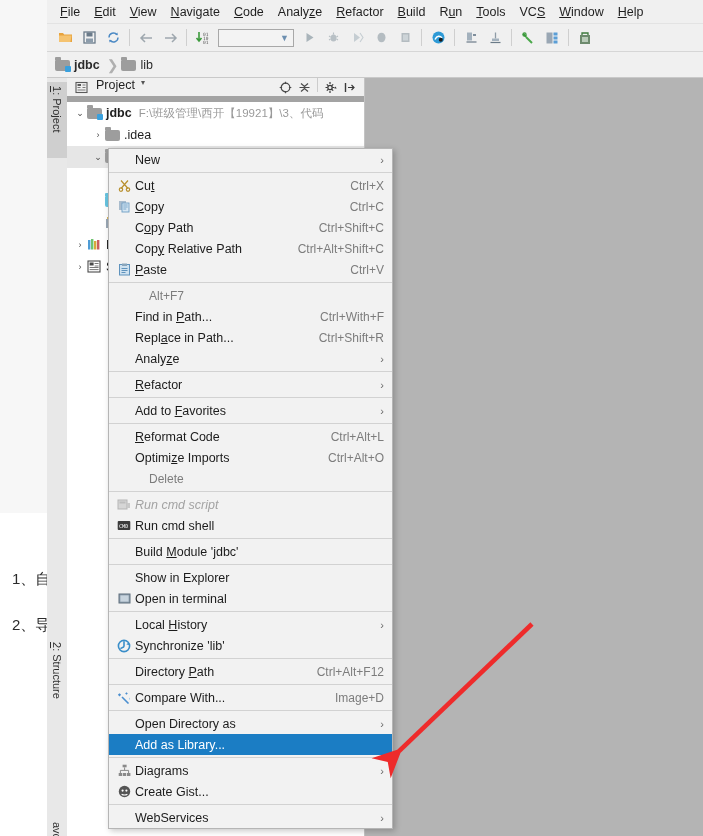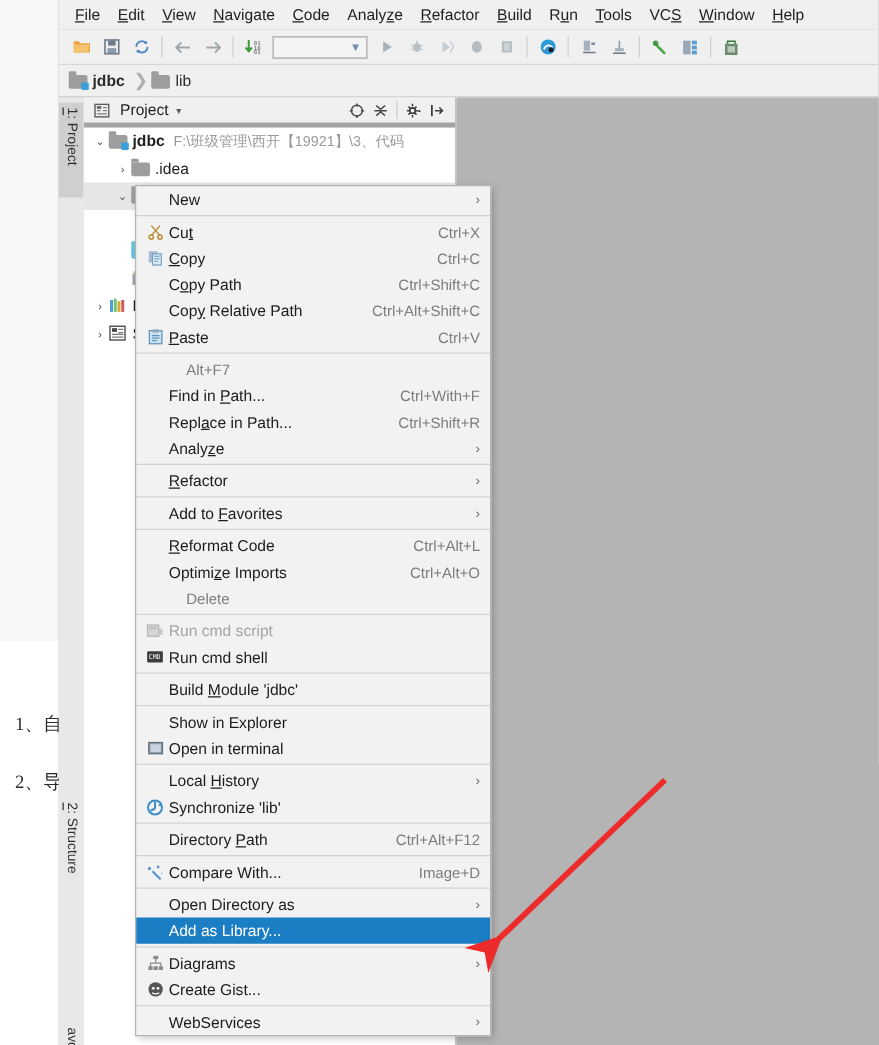--- a/index.html
+++ b/index.html
@@ -16,21 +16,21 @@
     position:absolute;left:0;top:0;width:47px;height:513px;
     background:#f7f7f7;border-right:1px solid #dcdcdc;
   }
   .gutter-num{
     position:absolute;right:6px;width:40px;text-align:right;
     font-size:15px;color:#9a9a9a;font-family:"Liberation Serif","DejaVu Serif",serif;
   }
   #doc-list{position:absolute;left:0;top:570px;width:150px;}
   .doc-list-item{
     position:absolute;left:12px;font-size:15px;color:#2b2b2b;
-    font-family:Liberation Serif, serif;white-space:nowrap;
+    font-family:Liberation Sans, sans-serif;white-space:nowrap;
   }
 
   
   #ide{
     position:absolute;left:47px;top:0;width:656px;height:836px;
     background:#b4b4b4;overflow:hidden;
   }
 
   
   #menubar{
@@ -81,22 +81,22 @@
   }
   .vtab.sel{background:#cfcfcf;}
   .vtab u{text-decoration:underline;}
 
   
   #project-panel{
     position:absolute;left:20px;top:78px;width:297px;height:758px;
     background:#ffffff;border-right:1px solid #c4c4c4;overflow:hidden;
   }
   #project-header{
-    height:24px;background:#f0f0f0;border-bottom:4px solid #a3a3a3;
-    display:flex;align-items:center;padding:0 5px;box-sizing:border-box;
+    height:24px;background:#f0f0f0;border-bottom:6px solid #a3a3a3;
+    display:flex;padding:0 5px;box-sizing:border-box;
   }
   #project-header .ptitle{font-size:12.5px;margin-left:5px;color:#1f1f1f;}
   #project-header .pcaret{font-size:8px;color:#555;margin-left:6px;}
   #project-header .spacer{flex:1;}
   .ph-icon{width:19px;height:18px;display:flex;align-items:center;justify-content:center;}
   .ph-sep{width:1px;height:14px;background:#cccccc;margin:0 3px;}
 
   .tree-row{
     height:22px;display:flex;align-items:center;padding-left:6px;
     font-size:12.5px;white-space:nowrap;box-sizing:border-box;
@@ -124,21 +124,21 @@
     position:absolute;left:108px;top:148px;width:283px;
     background:#f2f2f2;border:1px solid #b5b5b5;
     box-shadow:2px 2px 6px rgba(0,0,0,.22);
     z-index:40;font-size:12.5px;
   }
   .mrow{
     height:21px;display:flex;align-items:center;padding:0 8px 0 6px;
     box-sizing:border-box;position:relative;white-space:nowrap;color:#1c1c1c;
   }
   .mrow.sel{background:#1b7dc4;color:#ffffff;}
-  .mrow.disabled{color:#a3a3a3;}
+  .mrow.disabled{color:#a3a3a3;font-style:italic;}
   .micon{width:18px;height:16px;display:flex;align-items:center;justify-content:center;flex:none;}
   .mlabel{flex:1;padding-left:2px;}
   .mlabel u{text-decoration:underline;}
   .maccel{color:#7c7c7c;font-size:12px;padding-left:16px;}
   .marrow{color:#6a6a6a;font-size:11px;margin-left:10px;}
   .msep{height:1px;background:#d2d2d2;margin:2px 0;}
 
   
   #arrow{position:absolute;left:0;top:0;width:703px;height:836px;pointer-events:none;z-index:60;}
 </style>

